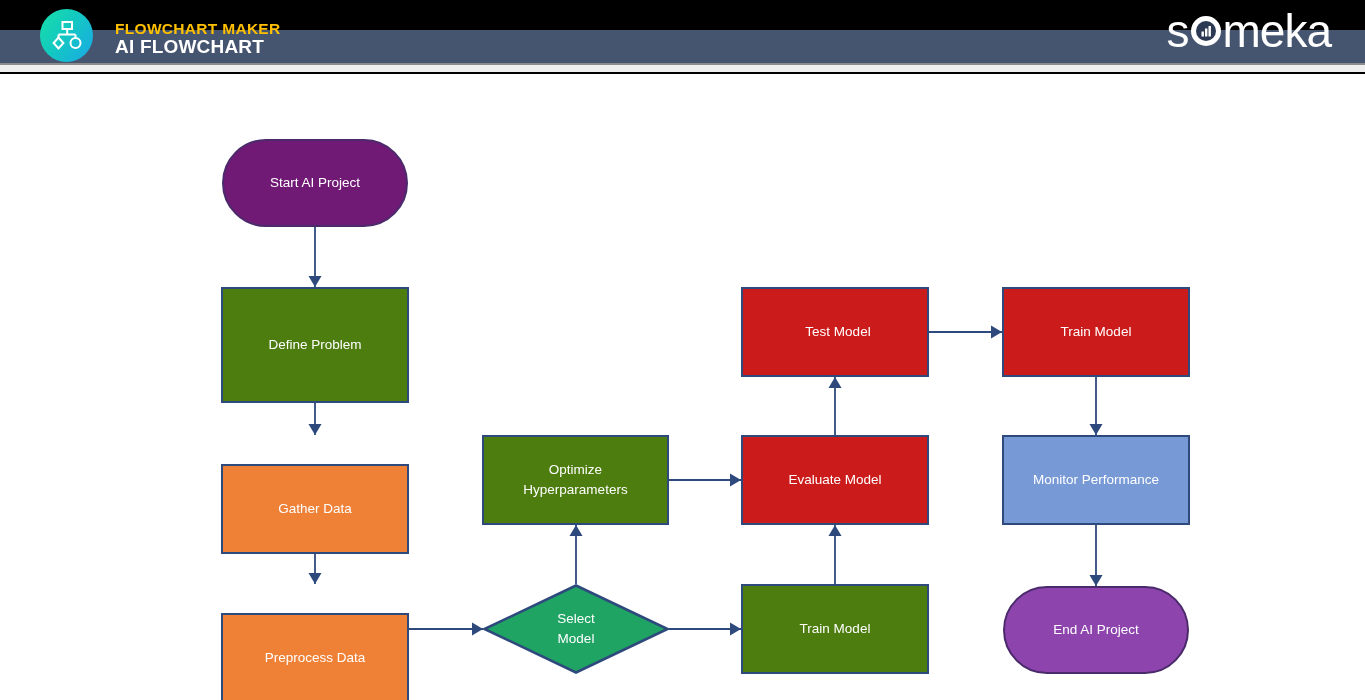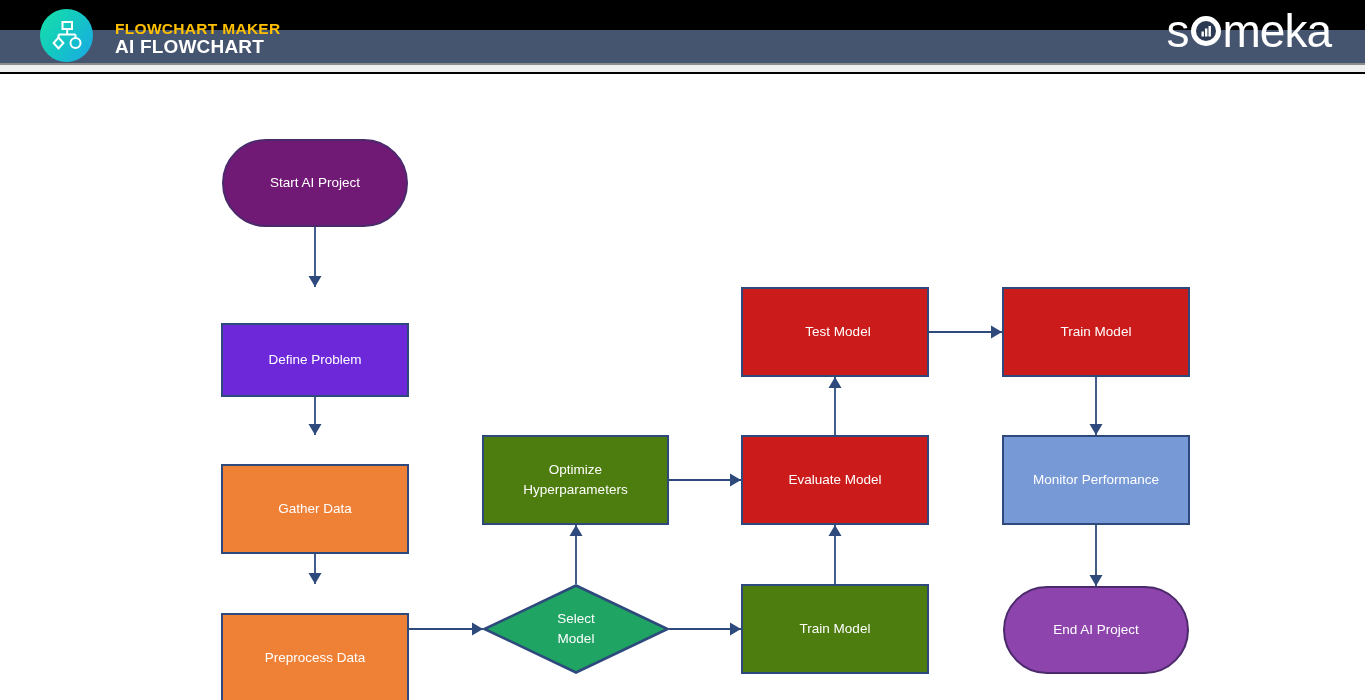--- a/index.html
+++ b/index.html
@@ -230,21 +230,21 @@
         <polygon points="991,251.5 991,264.5 1002,258" fill="#2e4a7d"></polygon>
         <line x1="1096" y1="303" x2="1096" y2="361" stroke="#2e4a7d" stroke-width="1.8"></line>
         <polygon points="1089.5,350 1102.5,350 1096,361" fill="#2e4a7d"></polygon>
         <line x1="1096" y1="451" x2="1096" y2="512" stroke="#2e4a7d" stroke-width="1.8"></line>
         <polygon points="1089.5,501 1102.5,501 1096,512" fill="#2e4a7d"></polygon>
       </svg>
     <div id="nodes">
         <div class="node terminator" style="left: 222px; top: 65px; width: 186px; height: 88px; background: #701a75; border-color: rgb(75, 42, 107);">
           <span class="nlabel">Start AI Project</span>
         </div>
-        <div class="node blue" style="left: 221px; top: 213px; width: 188px; height: 74px; background: #6d28d9; border-color: rgb(46, 74, 125); margin-top: 36px;">
+        <div class="node blue" style="left: 221px; top: 213px; width: 188px; height: 116px; background: #4d7c0f; border-color: rgb(46, 74, 125);">
           <span class="nlabel">Define Problem</span>
         </div>
         <div class="node orange" style="left: 221px; top: 361px; width: 188px; height: 90px; background: rgb(239, 129, 55); border-color: rgb(46, 74, 125);">
           <span class="nlabel">Gather Data</span>
         </div>
         <div class="node orange" style="left: 221px; top: 510px; width: 188px; height: 90px; background: rgb(239, 129, 55); border-color: rgb(46, 74, 125);">
           <span class="nlabel">Preprocess Data</span>
         </div>
         <div class="diamond-wrap" style="left: 483px; top: 510px; width: 186px; height: 90px;">
           <svg width="186" height="90" viewBox="0 0 186 90">

